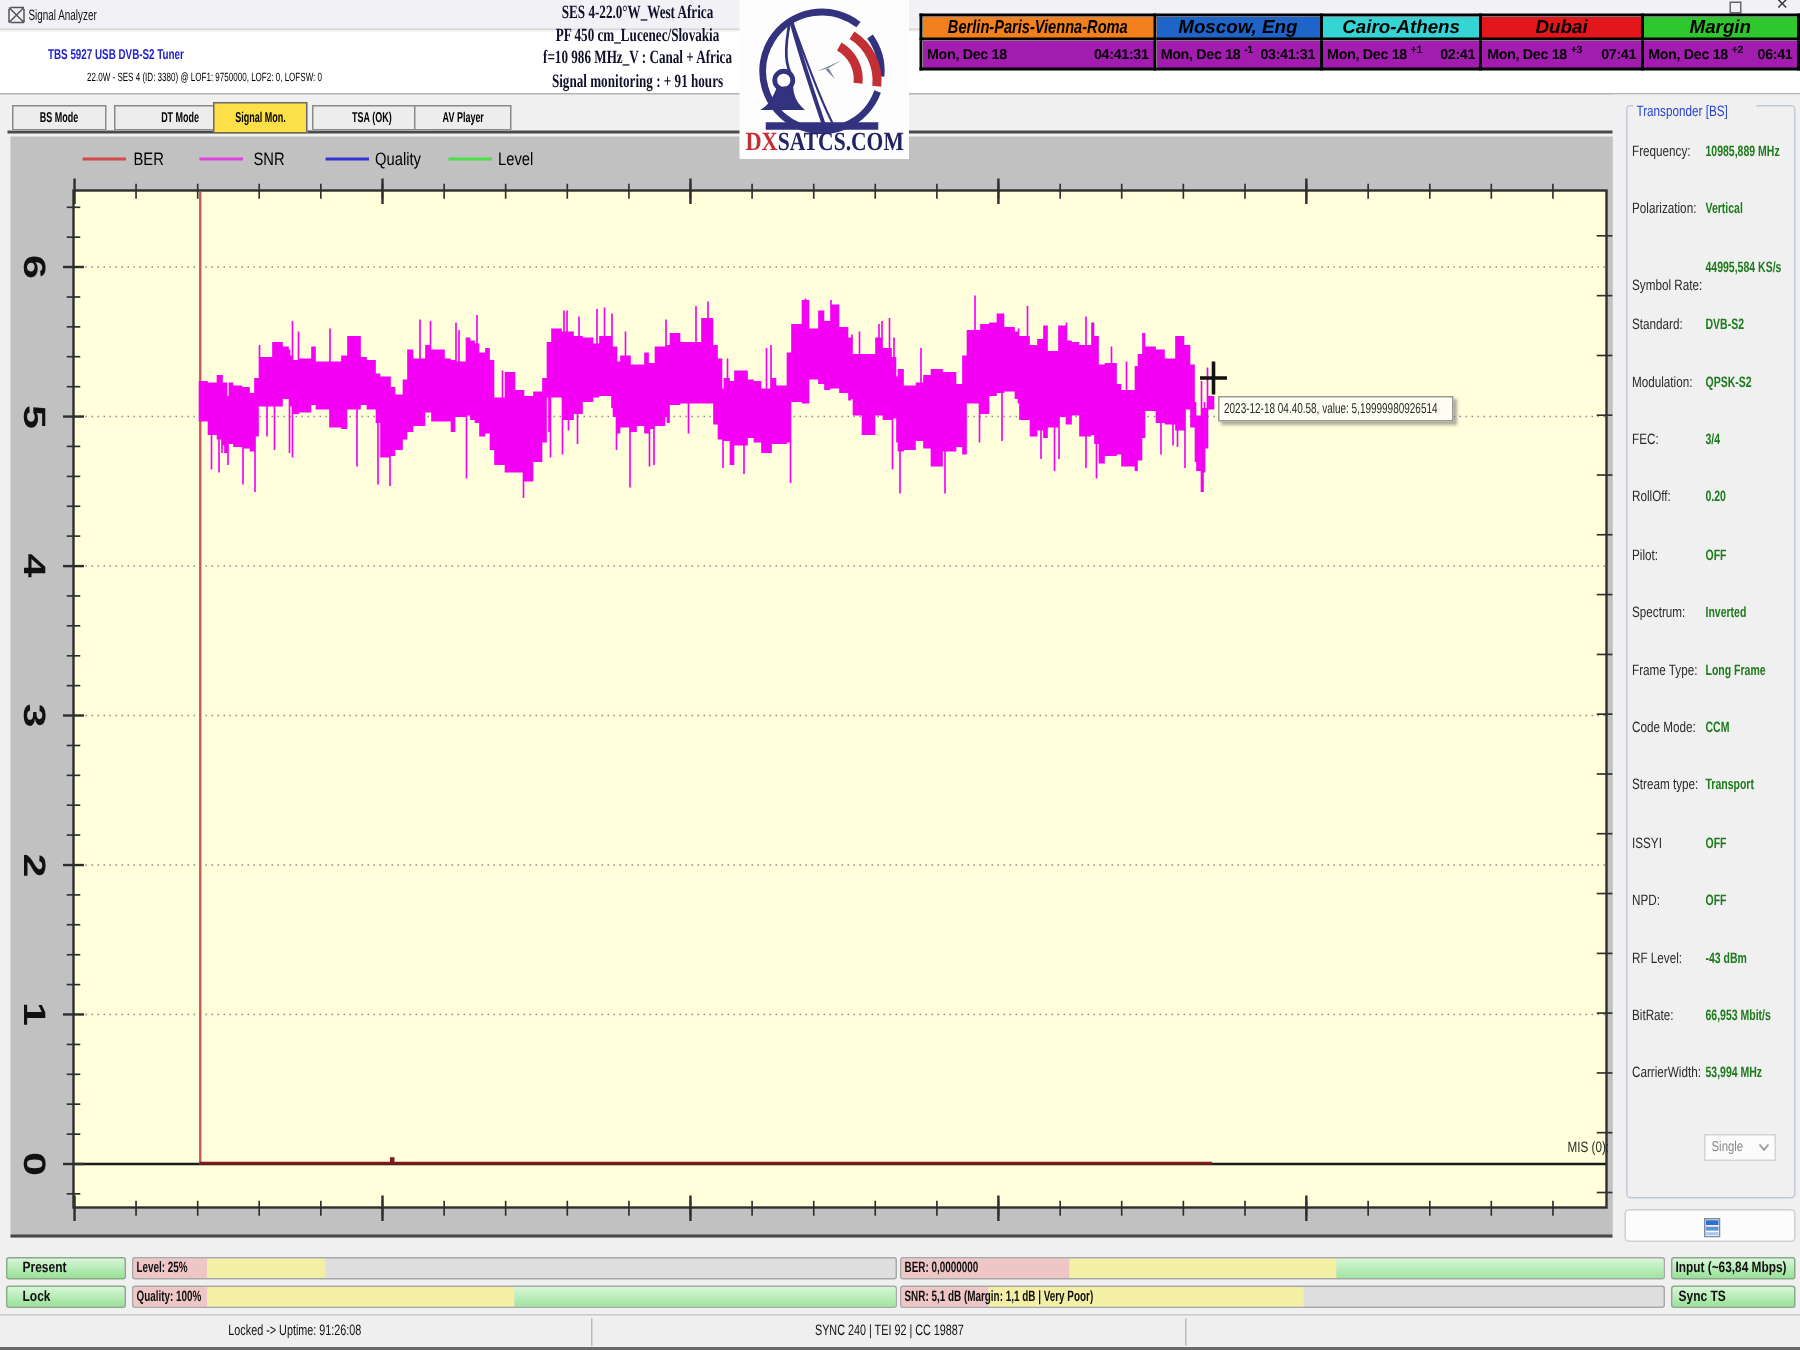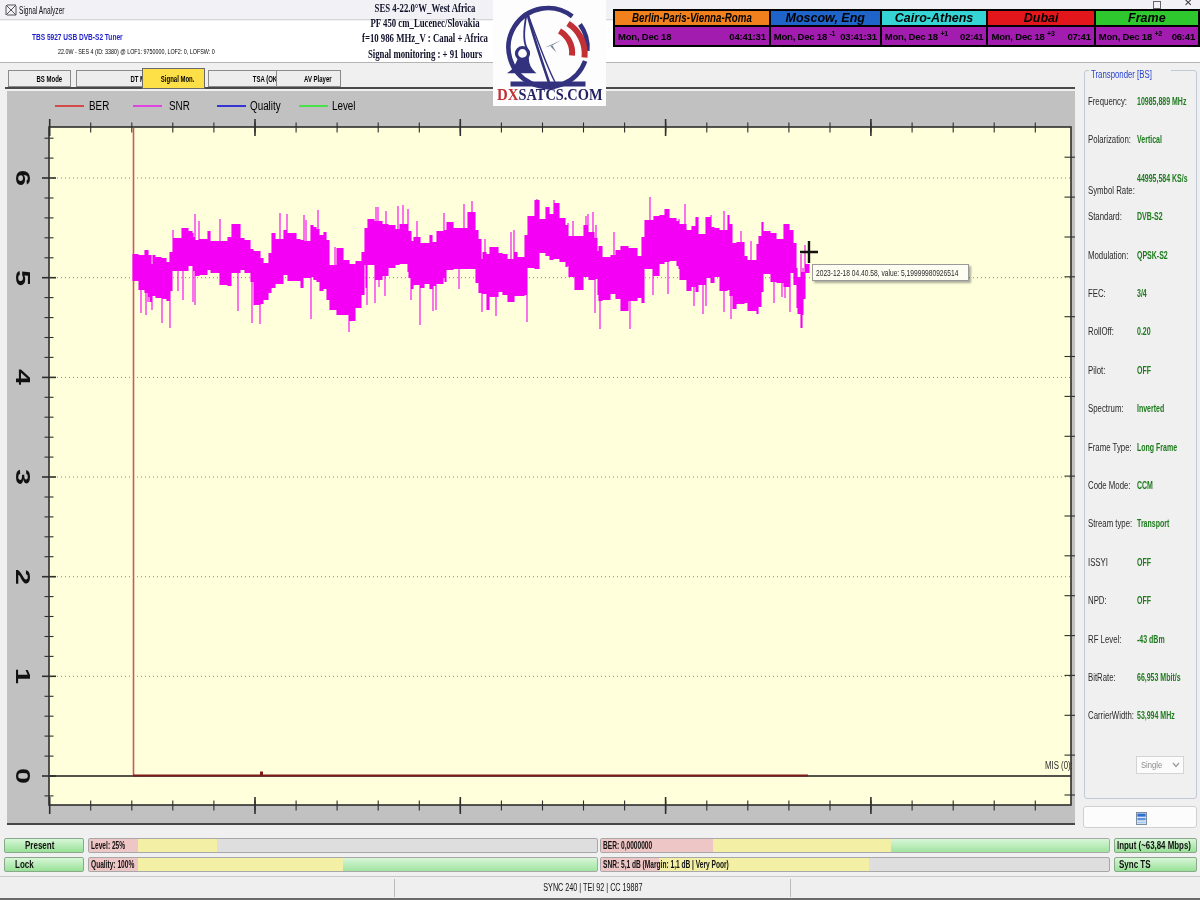--- a/index.html
+++ b/index.html
@@ -14,21 +14,21 @@
 #centerhdr{position:absolute;left:285px;top:1px;width:280px;text-align:center;font-family:"Liberation Serif",serif;font-weight:bold;font-size:12.5px;line-height:15.2px;color:#10102a;transform:scaleX(0.70);transform-origin:center top;white-space:nowrap}
 #logo{position:absolute;left:493px;top:0px;width:113px;height:106px;background:#fdfdfd;z-index:30}
 #clock{position:absolute;left:613px;top:9px;z-index:25;border-collapse:collapse;table-layout:fixed;font-size:11px}
 #clock td{border:2px solid #000;text-align:center;white-space:nowrap;overflow:hidden;padding:0}
 #clock .hd{font-weight:bold;font-style:italic;font-size:12.5px;height:14px}
 #clock .dt{background:#a21caf;font-weight:bold;height:20px;font-size:9.5px}
 #clock .dtw{display:flex;justify-content:space-between;align-items:center;padding:0 3px;letter-spacing:-0.2px}
 .sup{font-size:7px;vertical-align:4px;font-weight:bold}
 #wbtns{position:absolute;left:1145px;top:0px;font-size:9px;color:#333;z-index:10;height:9px}
 #sep{position:absolute;left:0;top:62px;width:1200px;height:1px;background:#b4b4b4}
-.tab{position:absolute;top:70px;height:17px;background:#ededed;border:1px solid #8a8a8a;font-size:9.5px;color:#000;z-index:5;text-align:right}
+.tab{position:absolute;top:70px;height:17px;background:#ededed;border:1px solid #8a8a8a;font-size:9.5px;color:#000;z-index:5;text-align:center}
 .tab.active{top:68px;height:21px;background:#fde047;border:1px solid #6a6a6a;z-index:6}
 .tab span{display:inline-block;transform:scaleX(0.63);transform-origin:center center;white-space:nowrap;line-height:15px;font-weight:bold}
 .tab.active span{line-height:19px}
 #chart{position:absolute;left:7px;top:91px;width:1069px;height:734px;background:#c1c1c1;border-bottom:2px solid #474747;border-right:1px solid #8f8f8f}
 .ylab{position:absolute;left:9px;width:28px;height:24px;font-size:33px;font-weight:bold;color:#111;transform:rotate(90deg) scale(0.87,0.625);transform-origin:center center;text-align:center;line-height:24px}
 .lgline{position:absolute;top:105px;width:29px;height:2px}
 .lgtxt{position:absolute;top:99px;font-size:12px;color:#000}
 .lgtxt span{display:inline-block;transform:scaleX(0.82);transform-origin:0 0}
 #tooltip{position:absolute;left:812px;top:264px;width:157px;height:17px;background:#fdfdf2;border:1px solid #9a9a9a;box-shadow:2px 2px 2px rgba(90,90,90,0.5);font-size:9.5px;color:#2a2a2a;line-height:15px;padding-left:3px;white-space:nowrap;z-index:8}
 #rpanel{position:absolute;left:1075px;top:63px;width:125px;height:769px;background:#f0f0f0}
@@ -96,21 +96,21 @@
       <col style="width:114px">
       <col style="width:115px">
       <col style="width:110px">
     </colgroup>
 <tbody>
       <tr>
         <td class="hd" style="background:#f2811d"><span class="cxc" style="font-size:12.5px;transform:scaleX(0.78)">Berlin-Paris-Vienna-Roma</span></td>
 <td class="hd" style="background:#1f64c8">Moscow, Eng</td>
 <td class="hd" style="background:#35d5d5">Cairo-Athens</td>
 <td class="hd" style="background:#e3171b">Dubai</td>
-<td class="hd" style="background:#2ec82e">Frame</td>
+<td class="hd" style="background:#2ec82e">Margin</td>
       </tr>
 <tr>
         <td class="dt">
           <div class="dtw">
             <span>Mon, Dec 18</span>
             <span>04:41:31</span>
           </div>
         </td>
 <td class="dt">
           <div class="dtw">
@@ -341,21 +341,21 @@
   </svg>
 <div id="listbtn">
     <svg style="position:absolute;left:52px;top:5px" width="11" height="13" viewBox="0 0 11 13">
       <rect x="0.5" y="0.5" width="10" height="12" fill="#f8f8f8" stroke="#7d8da0"></rect>
       <rect x="1.3" y="1.5" width="8.4" height="3.2" fill="#2e6fd0"></rect>
       <rect x="1.3" y="5.8" width="8.4" height="2.6" fill="#5e93dd"></rect>
       <rect x="1.3" y="9.5" width="8.4" height="2" fill="#a8c4ea"></rect>
     </svg>
   </div>
 
-<div class="gbar" style="left:4px;top:838px;width:80px;padding-left:20px"><span>Present</span></div>
+<div class="gbar" style="left:4px;top:838px;width:80px;padding-left:10px"><span>Present</span></div>
 <div class="track" style="left:88px;top:838px;width:510px">
   <div class="seg" style="left:0;width:49px;background:#eec6c6"></div>
   <div class="seg" style="left:49px;width:79px;background:#f3efa4"></div>
 </div>
 <div class="bartxt" style="left:91px;top:838px">Level: 25%</div>
 <div class="track" style="left:600px;top:838px;width:510px">
   <div class="seg" style="left:0;width:112px;background:#eec6c6"></div>
   <div class="seg" style="left:112px;width:178px;background:#f3efa4"></div>
   <div class="seg" style="left:290px;width:220px;background:linear-gradient(#d8f6d8,#98e198)"></div>
 </div>
@@ -369,17 +369,18 @@
 </div>
 <div class="bartxt" style="left:91px;top:857px">Quality: 100%</div>
 <div class="track" style="left:600px;top:857px;width:510px">
   <div class="seg" style="left:0;width:58px;background:#eec6c6"></div>
   <div class="seg" style="left:58px;width:210px;background:#f3efa4"></div>
 </div>
 <div class="bartxt" style="left:603px;top:857px">SNR: 5,1 dB (Margin: 1,1 dB | Very Poor)</div>
 <div class="gbar" style="left:1114px;top:857px;width:83px"><span>Sync TS</span></div>
 
 <div id="statusrow">
+<div class="scell" style="left:0;width:394px"><span>Locked -&gt; Uptime: 91:26:08</span></div>
 <div class="sdiv" style="left:394px"></div>
 <div class="scell" style="left:395px;width:395px"><span>SYNC 240 | TEI 92 | CC 19887</span></div>
 <div class="sdiv" style="left:790px"></div>
 </div>
 <div id="botedge"></div>
 
 </body></html>

